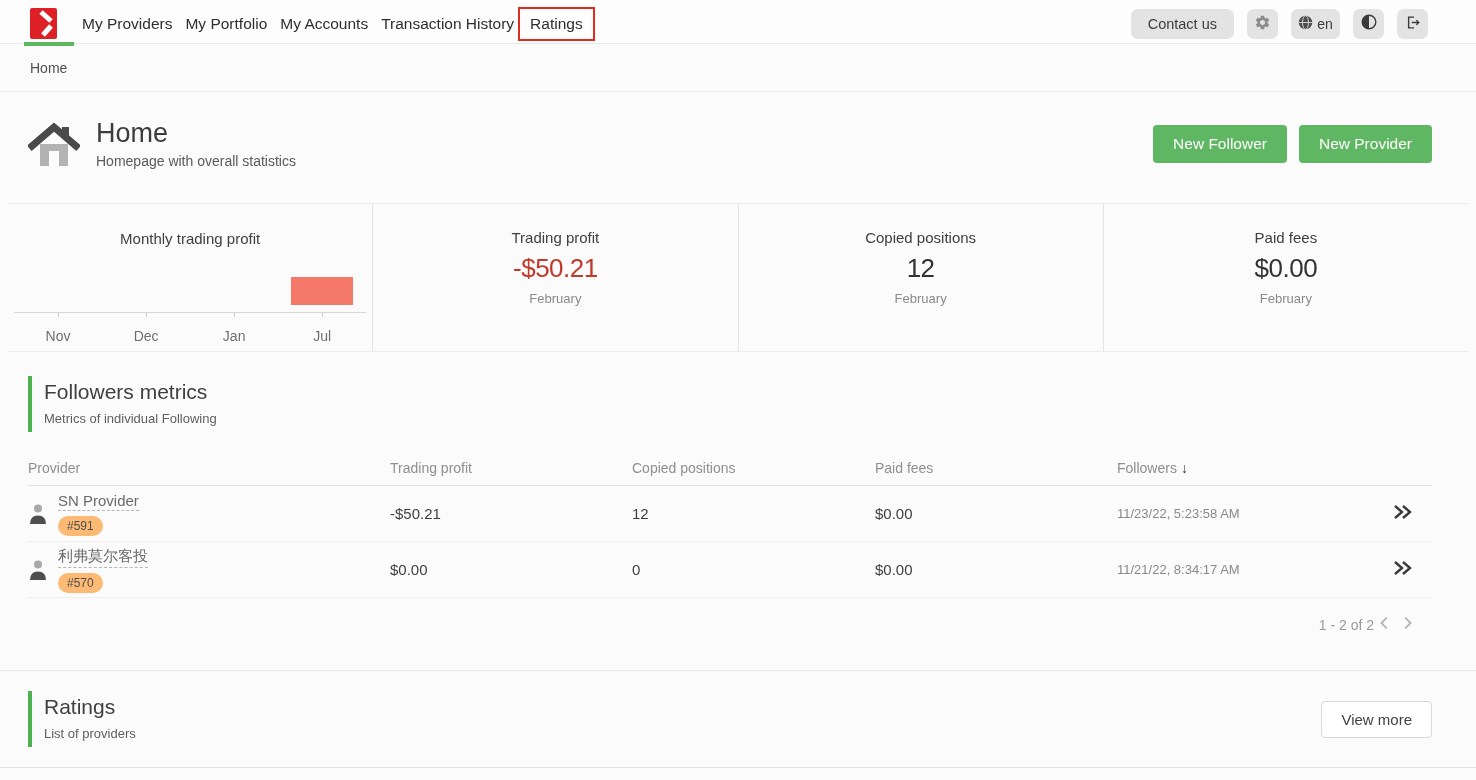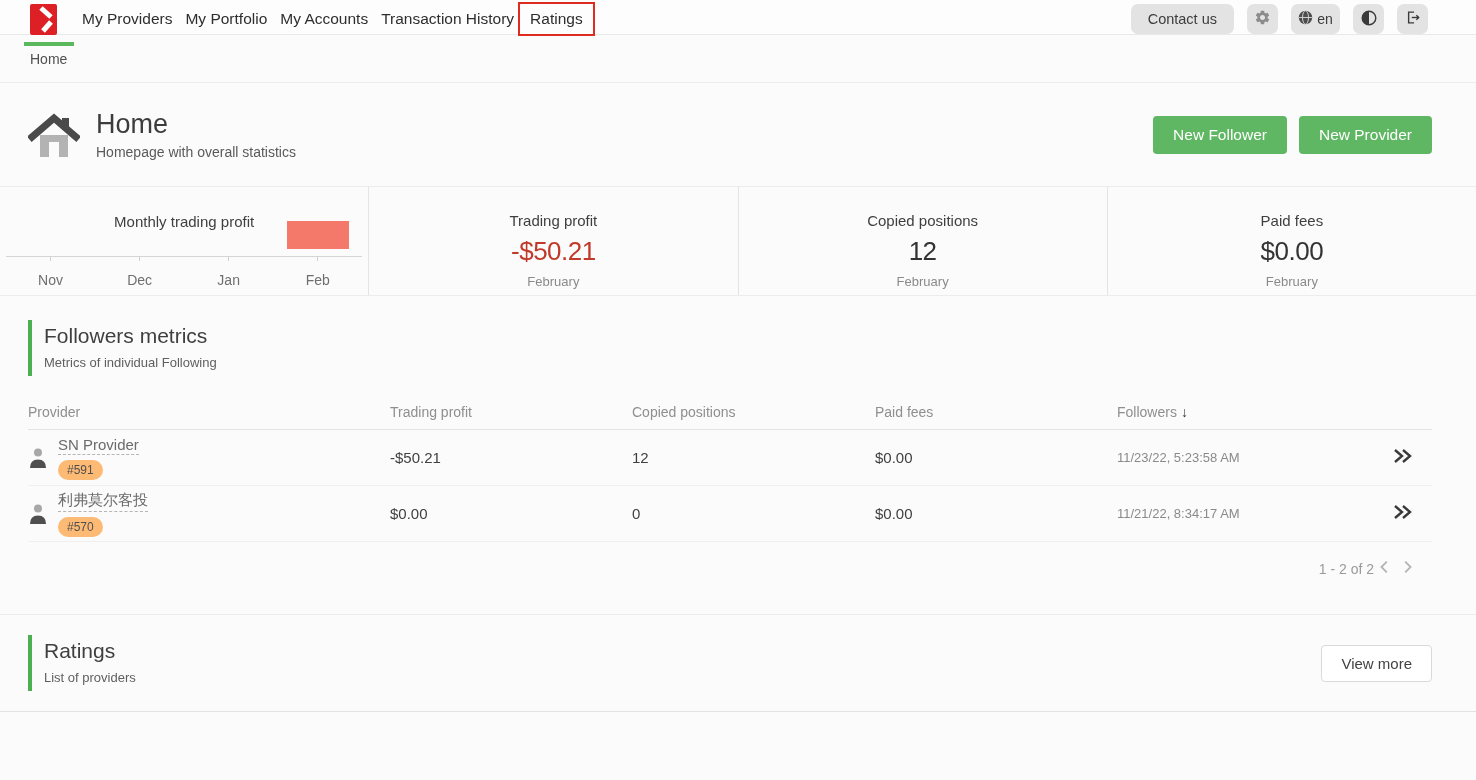--- a/index.html
+++ b/index.html
@@ -3,21 +3,21 @@
 <meta charset="utf-8">
 <title>Home</title>
 <style>
   * { margin:0; padding:0; box-sizing:border-box; }
   html,body { width:1476px; height:780px; overflow:hidden; }
   body {
     font-family:"Liberation Sans","DejaVu Sans",sans-serif;
     background:#fbfbfc; color:#3f3f3f; font-size:15px;
   }
   
-  .navbar { position:relative; height:35px; display:flex; align-items:center;
+  .navbar { position:relative; height:44px; display:flex; align-items:center;
     padding:4px 48px 0 30px; border-bottom:1px solid #e9e9e9; background:#fdfdfd; }
   .logo { width:27px; height:31px; margin-right:25px; flex:0 0 auto; cursor:pointer; }
   .nav-items { display:flex; align-items:center; column-gap:13px; }
   .nav-item { font-size:15.5px; color:#2e2e2e; cursor:pointer; white-space:nowrap; }
   .annotation-box { border:2px solid #e02b20; padding:6px 10px; margin:0 -9px; display:inline-block; }
   .nav-right { margin-left:auto; display:flex; align-items:center; column-gap:13px; }
   .btn-gray { border:none; background:#e3e3e4; border-radius:7px; height:30px;
     display:inline-flex; align-items:center; justify-content:center;
     font-family:inherit; font-size:14.5px; color:#3c3c3c; cursor:pointer; }
   .btn-contact { padding:0 17px; }
@@ -31,21 +31,21 @@
   
   .page-header { height:103px; display:flex; align-items:center; padding:0 44px 0 28px; }
   .home-ico { width:52px; height:48px; margin-right:16px; flex:0 0 auto; }
   .page-title { font-size:27px; font-weight:400; color:#3c3c3c; line-height:1.15; }
   .page-subtitle { font-size:14px; color:#5a5a5a; margin-top:3px; }
   .header-actions { margin-left:auto; display:flex; column-gap:12px; }
   .btn-green { border:none; background:#5fb763; color:#fff; font-family:inherit;
     font-size:15.5px; border-radius:4px; height:38px; padding:0 20px; cursor:pointer; }
   
   .stats-row { display:flex; border-top:1px solid #ececec; border-bottom:1px solid #ececec;
-    height:110px; margin:0; }
+    height:149px; margin:8px; }
   .stat-cell { flex:1 1 0; position:relative; }
   .stat-cell + .stat-cell { border-left:1px solid #e4e4e4; }
   .stat-card { height:100%; display:flex; flex-direction:column; align-items:center; padding-top:25px; }
   .stat-label { font-size:15px; color:#3f3f3f; }
   .stat-value { font-size:26px; color:#333; margin-top:7px; letter-spacing:-0.5px; }
   .stat-value.negative { color:#c0392b; }
   .stat-period { font-size:13px; color:#8a8a8a; margin-top:7px; }
   
   .mini-chart { position:relative; height:100%; }
   .chart-title { text-align:center; padding-top:26px; font-size:15px; color:#3f3f3f; }
@@ -172,21 +172,21 @@
       <div class="chart-ticks">
           <div class="chart-tick" style="left: calc(12.5% - 0.5px);"></div>
           <div class="chart-tick" style="left: calc(37.5% - 0.5px);"></div>
           <div class="chart-tick" style="left: calc(62.5% - 0.5px);"></div>
           <div class="chart-tick" style="left: calc(87.5% - 0.5px);"></div>
         </div>
       <div class="chart-labels">
           <span>Nov</span>
           <span>Dec</span>
           <span>Jan</span>
-          <span>Feb</span>
+          <span>Jul</span>
         </div>
     </div>
   </div>
   <div class="stat-cell">
     <div class="stat-card">
       <div class="stat-label">Trading profit</div>
       <div class="stat-value negative">-$50.21</div>
       <div class="stat-period">February</div>
     </div>
   </div>

